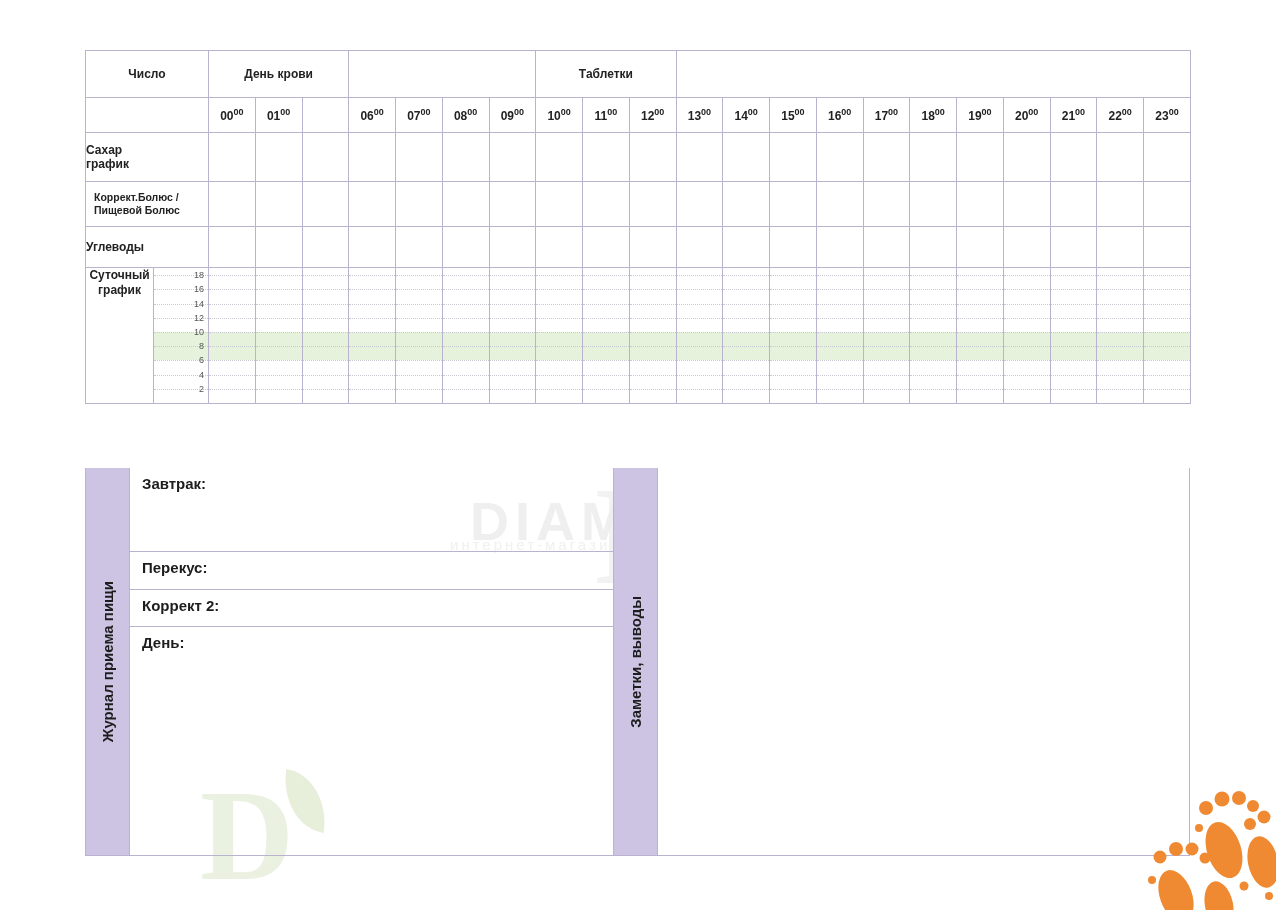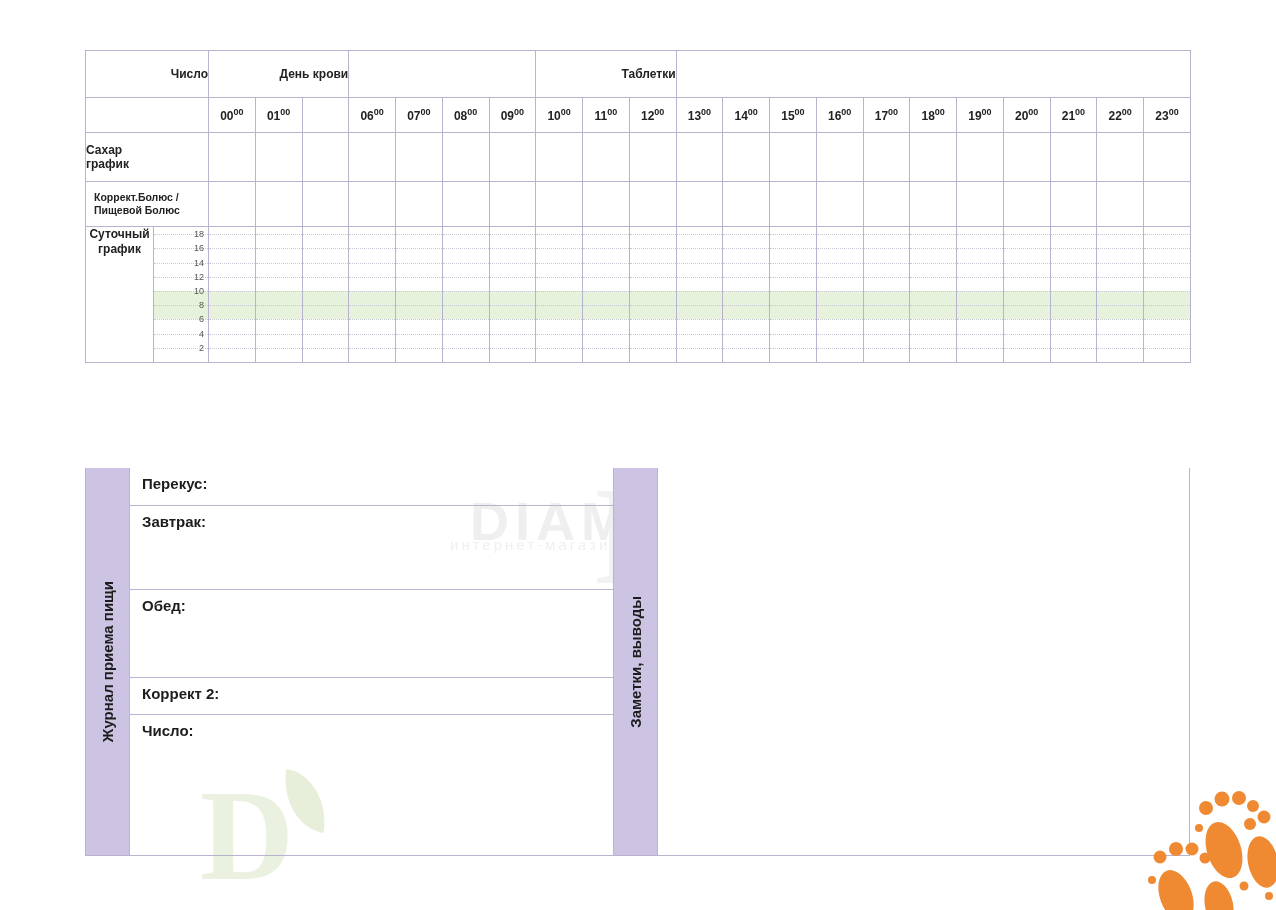--- a/index.html
+++ b/index.html
@@ -92,21 +92,21 @@
     padding: 0;
     font-size: 12px;
     color: #222;
     background: #ffffff;
   }
   .lav      { background: #cdc4e4; }
   .hdr-cell {
     height: 46px;
     font-size: 17px;
     font-weight: bold;
-    text-align: right;
+    text-align: center;
     color: #1d1d1d;
   }
   .hour-cell {
     height: 34px;
     text-align: center;
     font-weight: bold;
     font-size: 14px;
     background: #ffffff;
   }
   .hour-cell sup { font-size: 9px; font-weight: bold; vertical-align: super; }
@@ -347,20 +347,44 @@
             <td></td>
             <td></td>
             <td></td>
             <td></td>
             <td></td>
             <td></td>
             <td></td>
             <td></td>
           </tr>
 
+        <tr class="r-carb" id="row-carbs">
+          <td class="rowlabel" colspan="2">Углеводы</td>
+        <td class="cell-lite"></td>
+            <td class="cell-lite"></td>
+            <td class="cell-lite"></td>
+            <td class="cell-lite"></td>
+            <td class="cell-lite"></td>
+            <td class="cell-lite"></td>
+            <td class="cell-lite"></td>
+            <td class="cell-lite"></td>
+            <td class="cell-lite"></td>
+            <td class="cell-lite"></td>
+            <td class="cell-lite"></td>
+            <td class="cell-lite"></td>
+            <td class="cell-lite"></td>
+            <td class="cell-lite"></td>
+            <td class="cell-lite"></td>
+            <td class="cell-lite"></td>
+            <td class="cell-lite"></td>
+            <td class="cell-lite"></td>
+            <td class="cell-lite"></td>
+            <td class="cell-lite"></td>
+            <td class="cell-lite"></td>
+          </tr>
 
         <tr class="chartrow" id="row-chart">
           <td class="chartlabel">
             <div>Суточный</div>
             <div>график</div>
           </td>
           <td class="yaxis-col">
             <div class="chart-wrap">
                 <div class="band" style="top: 47.3684%; height: 21.0526%;"></div>
                 <div class="gridline" style="top: 5.26316%;"></div>
@@ -681,25 +705,24 @@
 
       </tbody>
     </table>
   </div>
 
   <div class="lower">
     <div class="vert-label">
       <span>Журнал приема пищи</span>
     </div>
     <div class="meals" id="meals">
+        <div class="meal m-breakfast"><span>Завтрак:</span></div>
         <div class="meal m-snack1"><span>Перекус:</span></div>
-        <div class="meal m-breakfast"><span>Завтрак:</span></div>
-        <div class="meal m-lunch"><span>Обед:</span></div>
         <div class="meal m-snack2"><span>Коррект 2:</span></div>
-        <div class="meal m-dinner"><span>Число:</span></div>
+        <div class="meal m-dinner"><span>День:</span></div>
       </div>
     <div class="vert-label">
       <span>Заметки, выводы</span>
     </div>
     <div class="notes-area"></div>
   </div>
 
   <svg class="paws" viewBox="0 0 220 210">
     <g fill="#f08a32">
       <ellipse cx="168" cy="150" rx="17" ry="29" transform="rotate(-18 168 150)"></ellipse>

